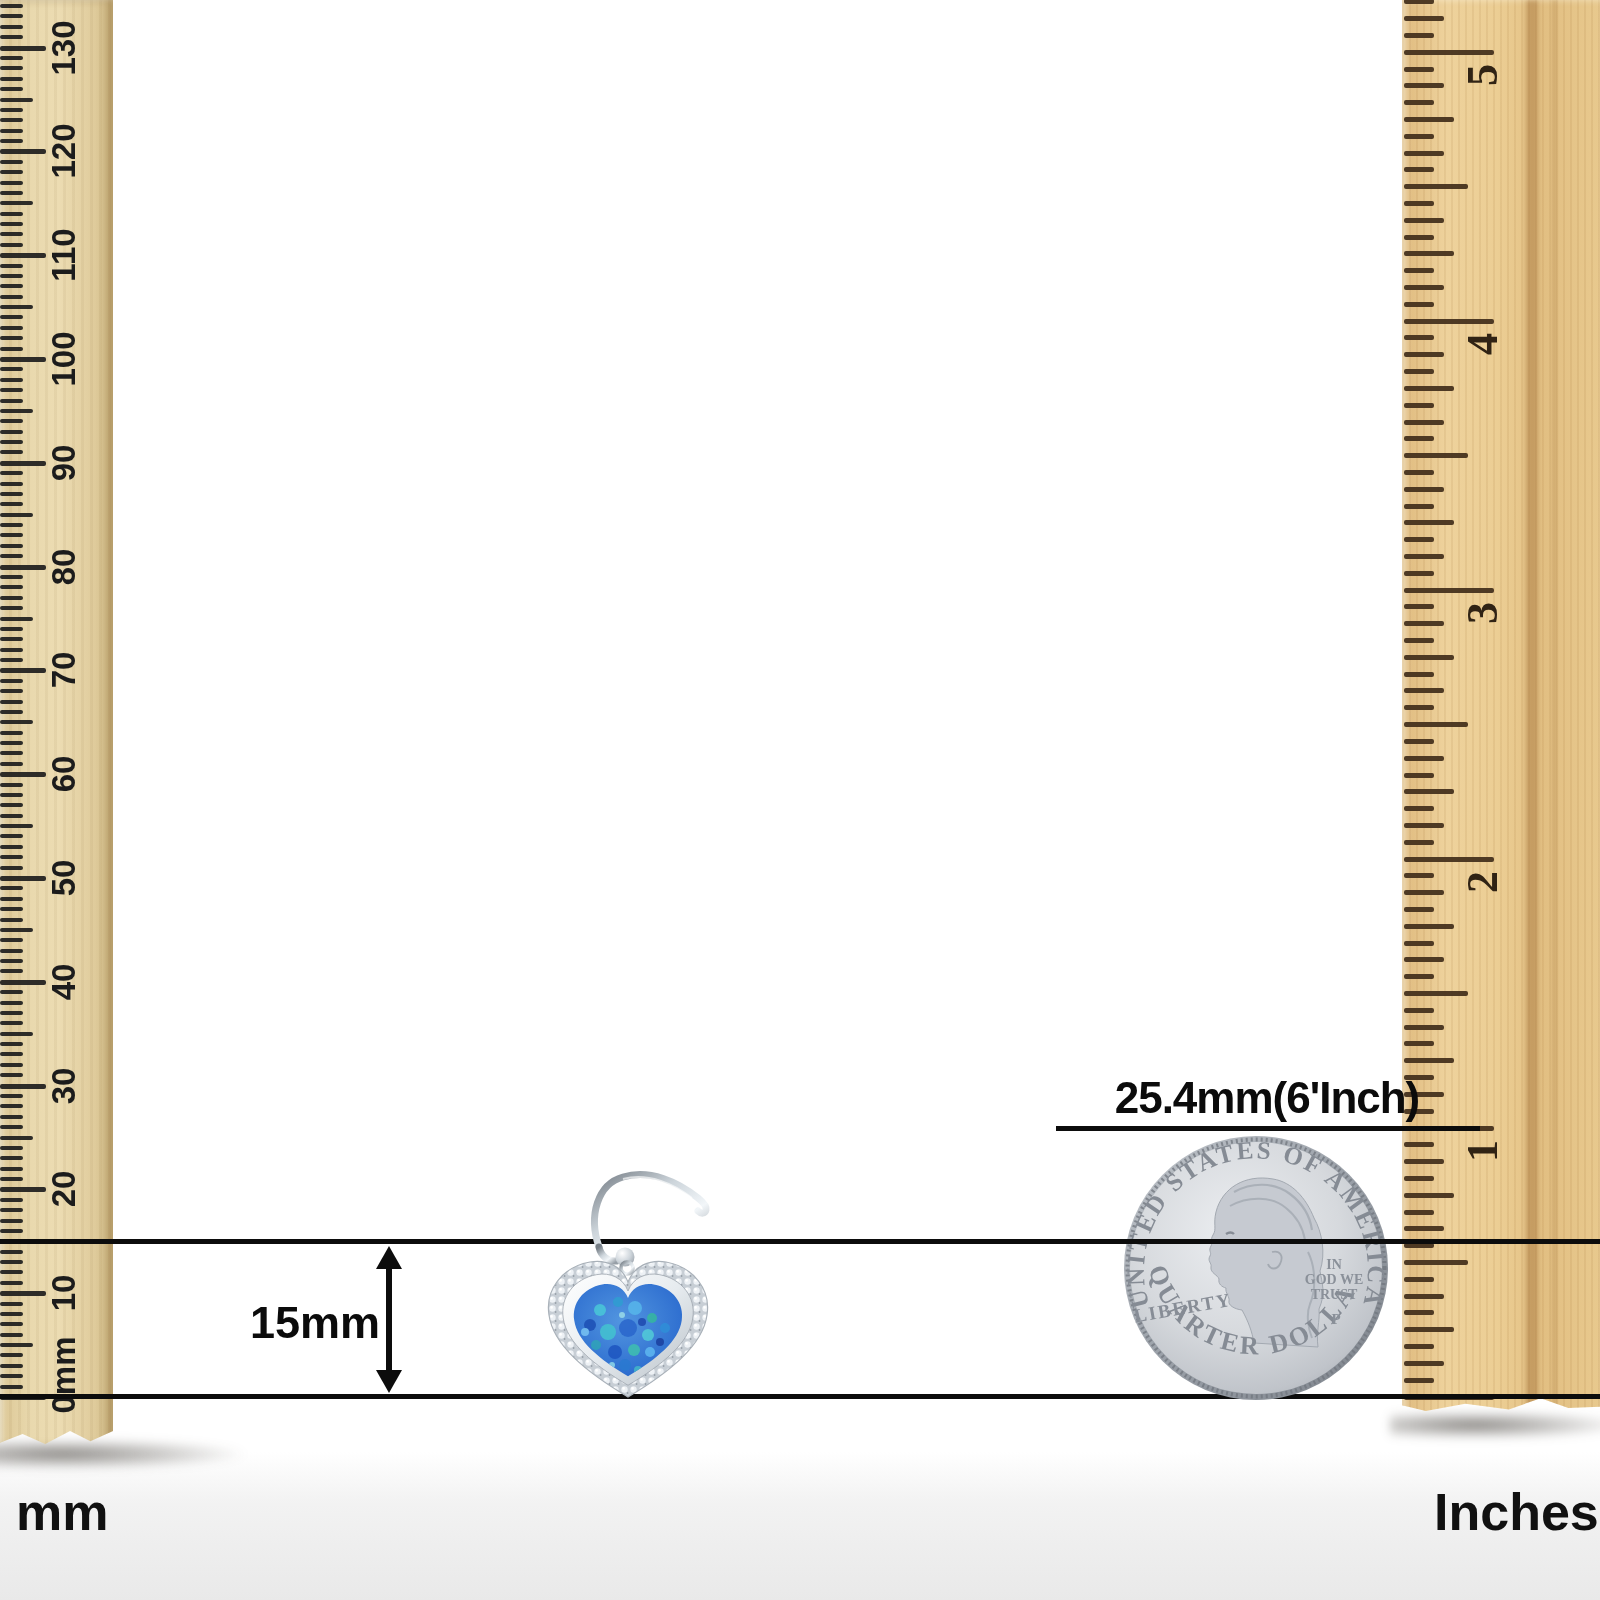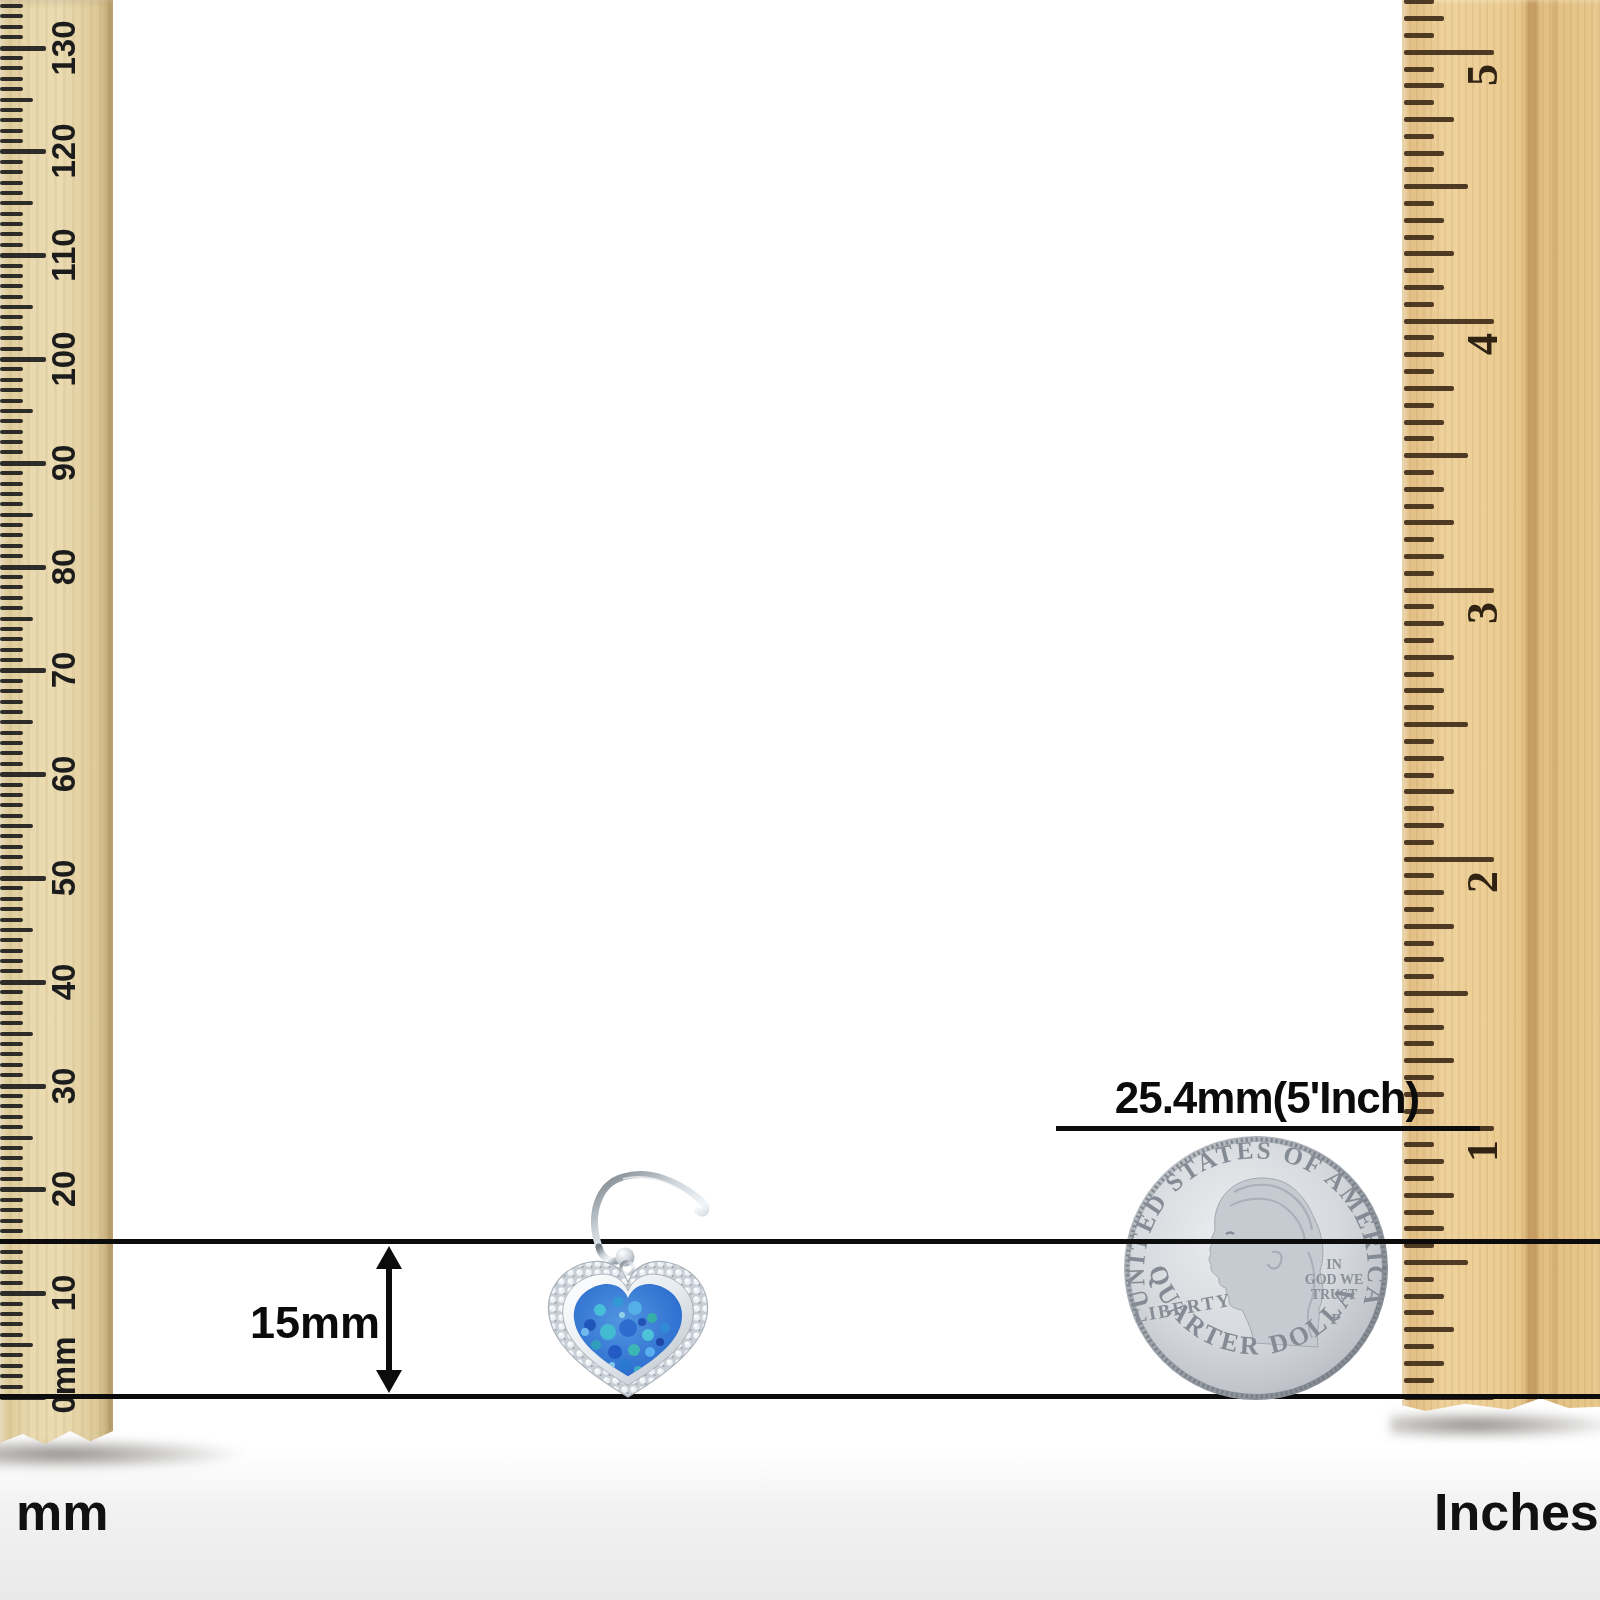--- a/index.html
+++ b/index.html
@@ -440,18 +440,18 @@
     </g>
   </svg>
 
   <div class="dim">
     <div class="ah up"></div>
     <div class="ashaft"></div>
     <div class="ah down"></div>
   </div>
   <div class="label-15">15mm</div>
 
-  <div class="label-254">25.4mm(5'Inch)</div>
+  <div class="label-254">25.4mm(6'Inch)</div>
 
   <div class="label-mm">mm</div>
   <div class="label-inches">Inches</div>
 
 </div>
 
 </body></html>

